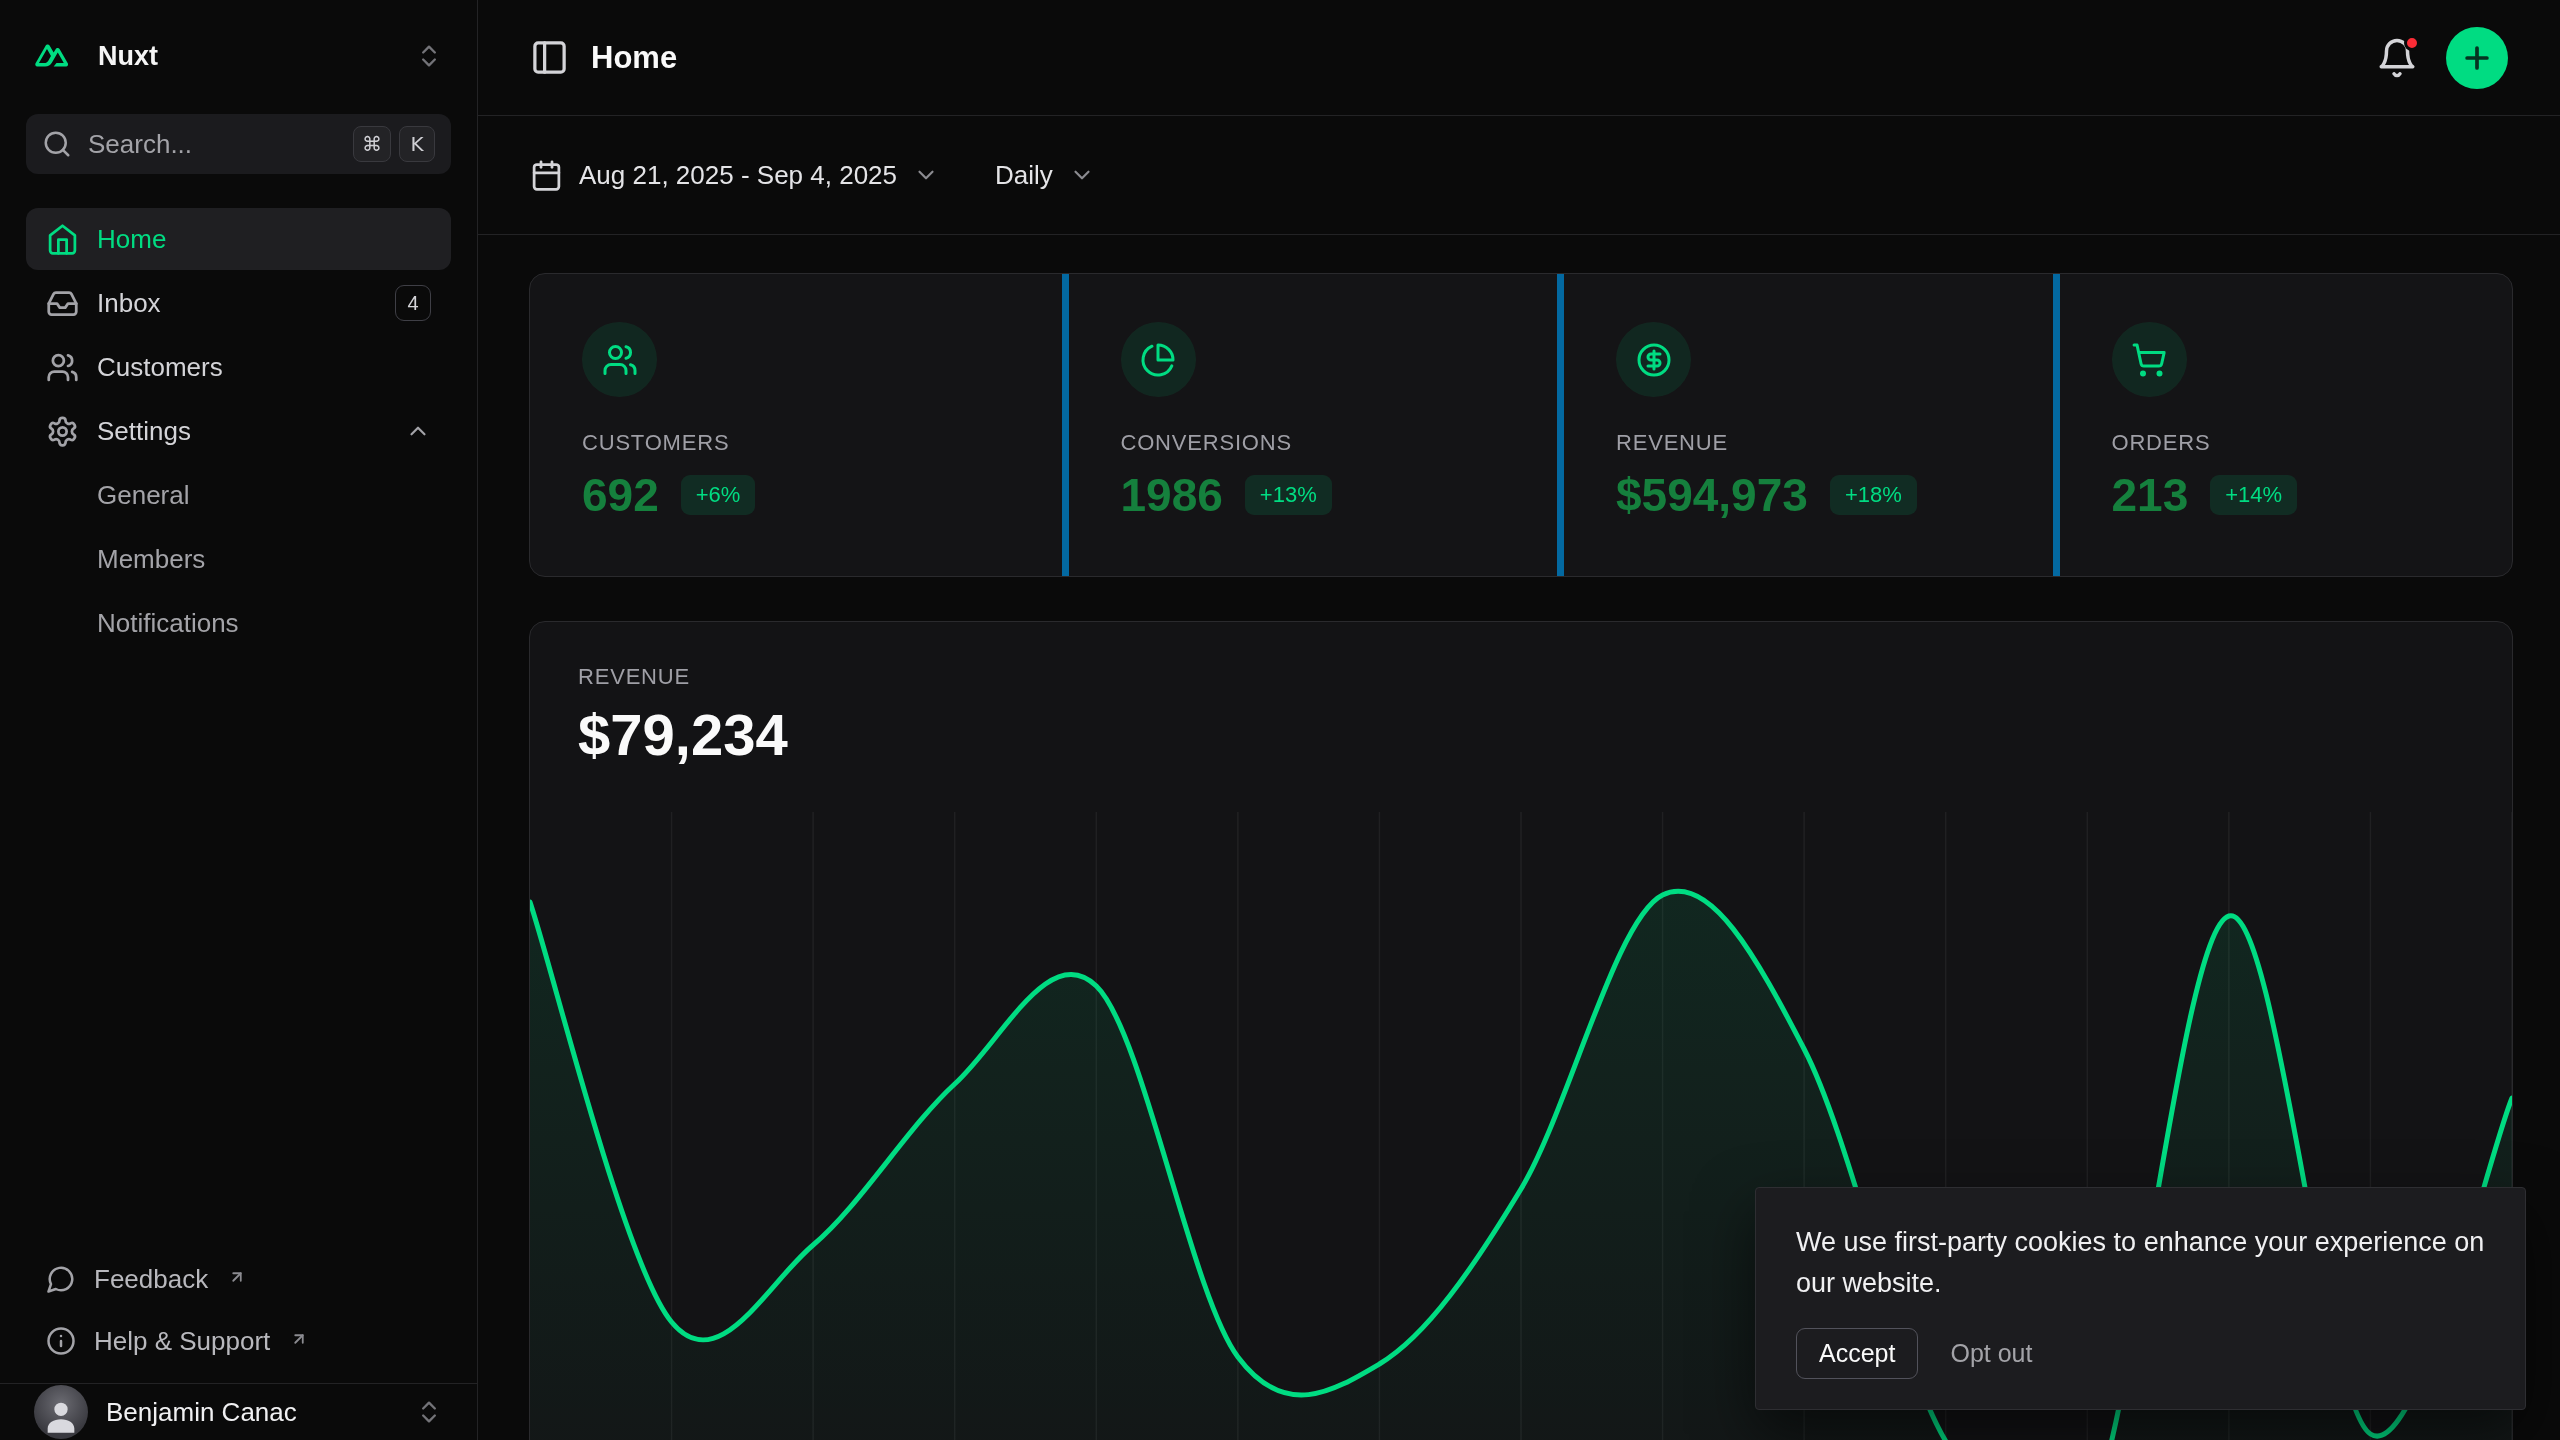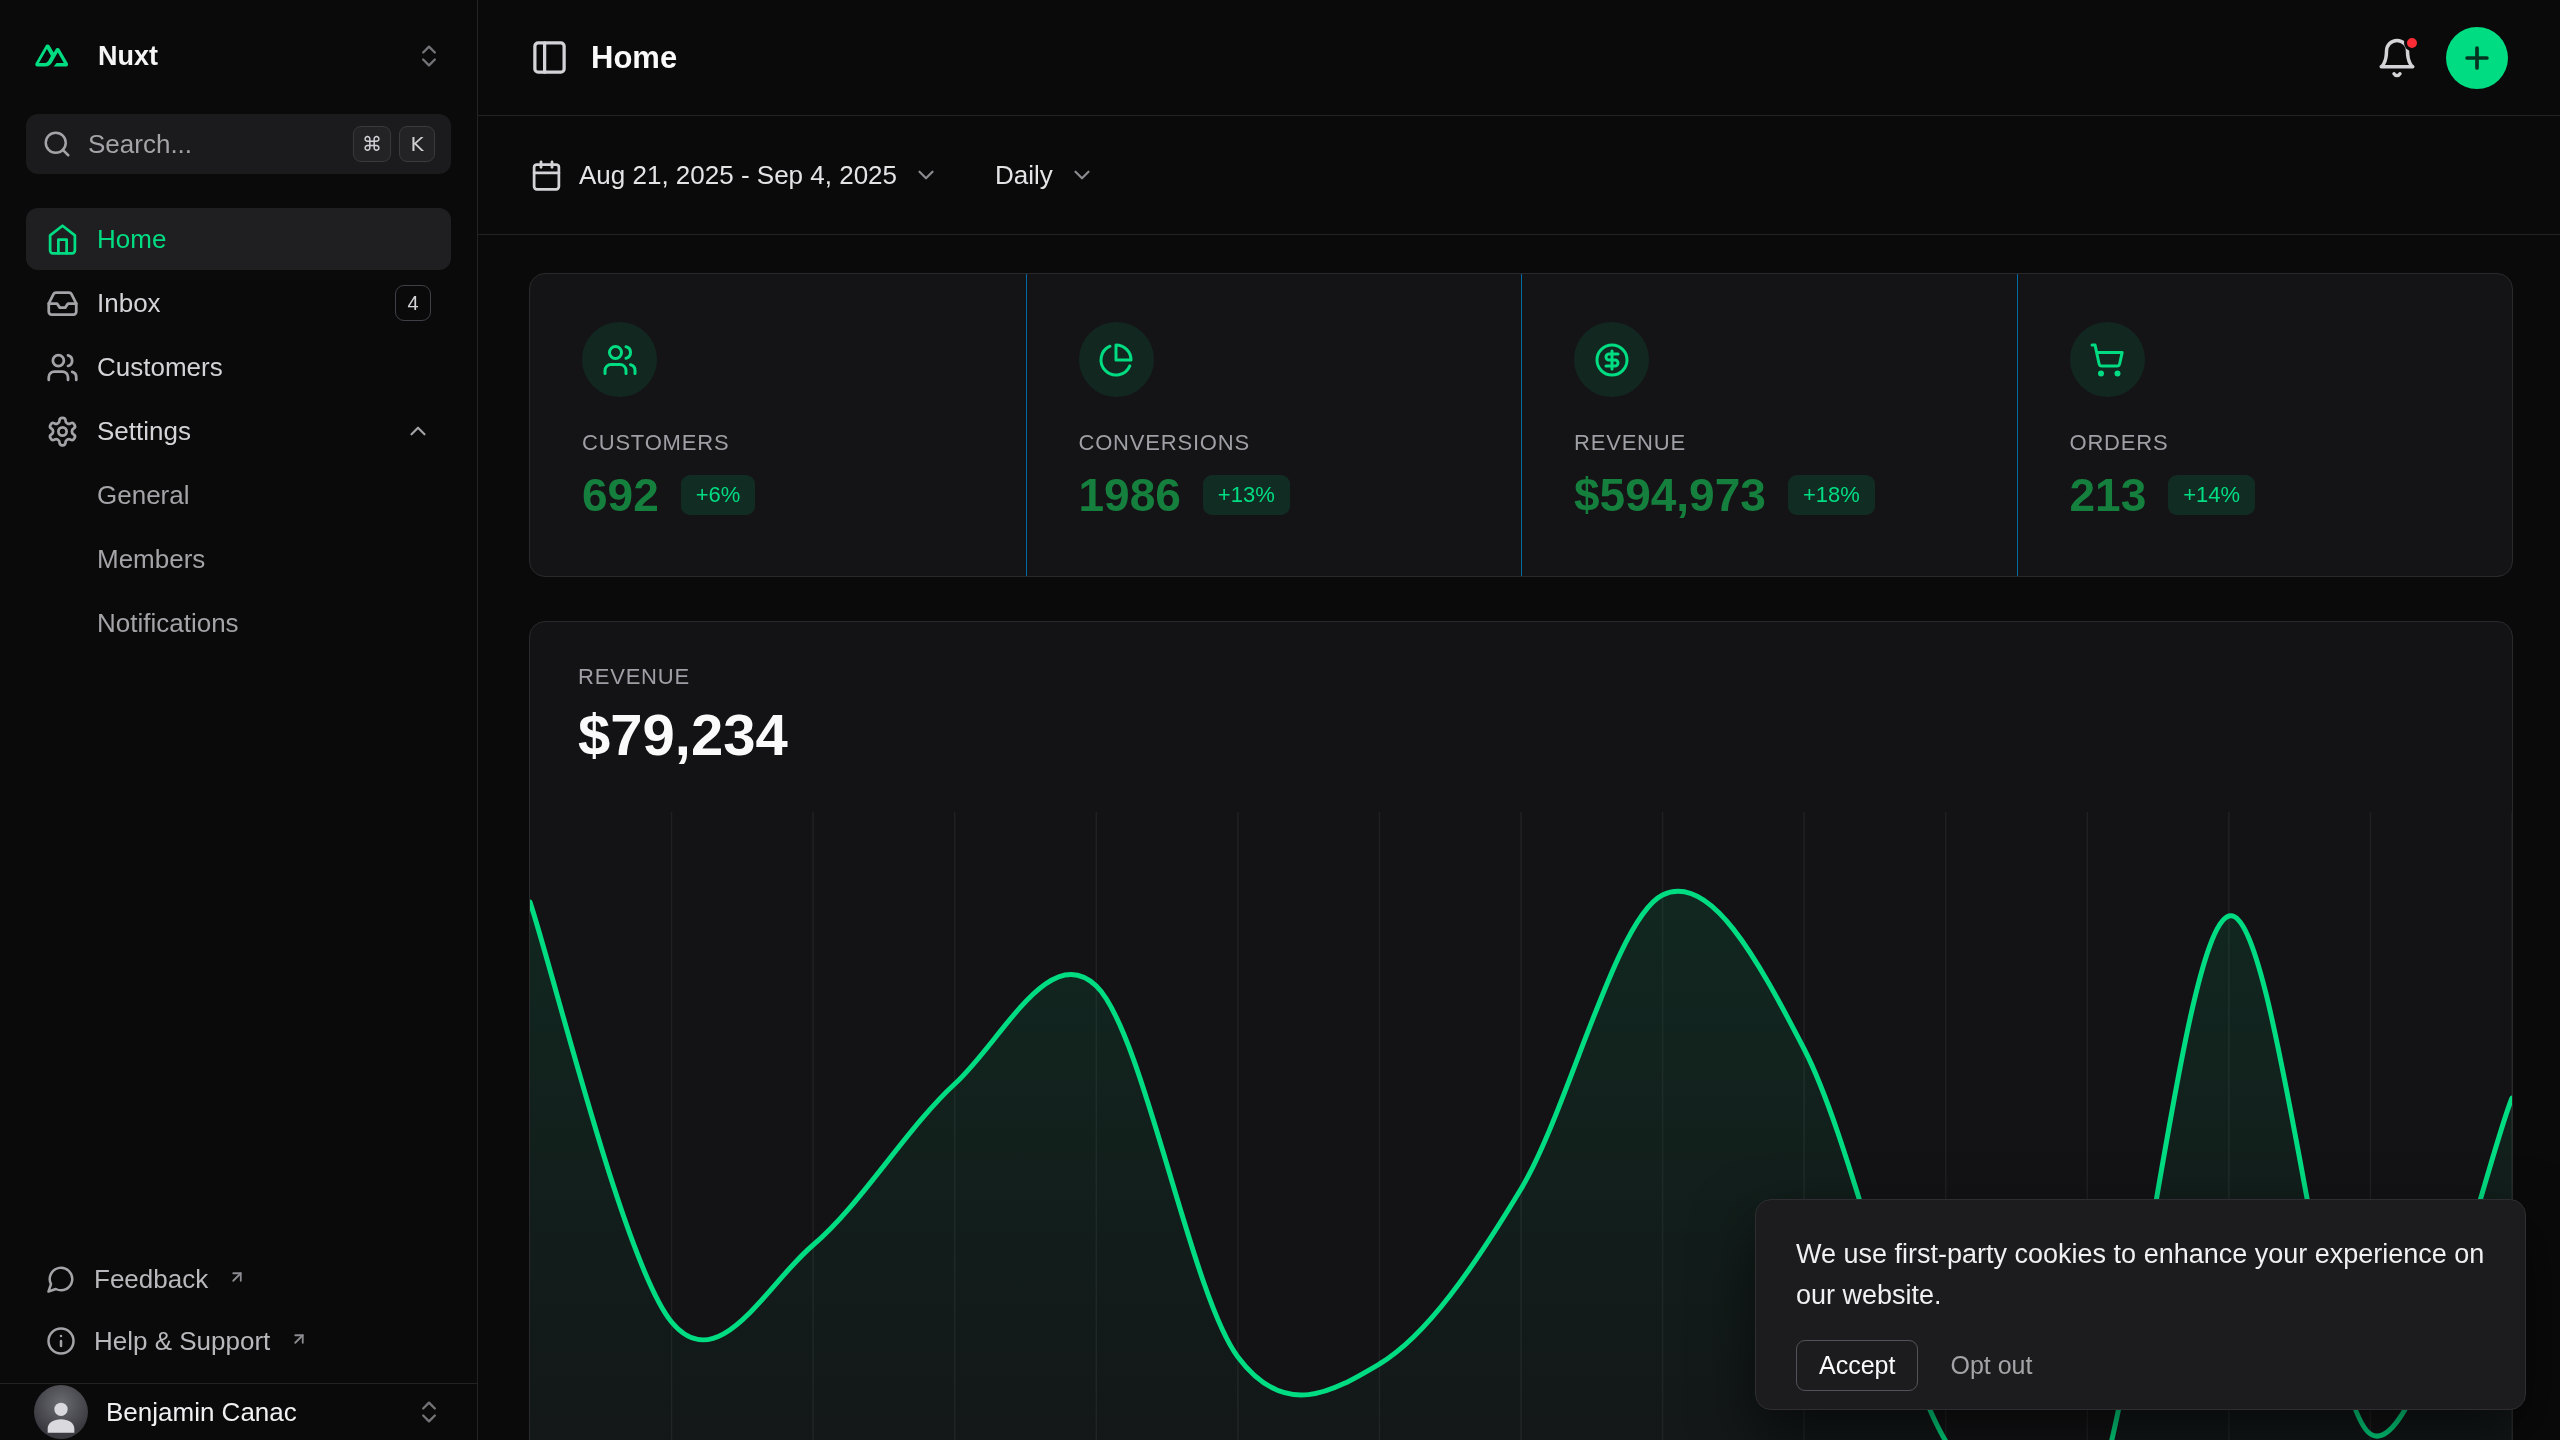--- a/index.html
+++ b/index.html
@@ -127,21 +127,21 @@
   .chevron-down svg { width:100%; height:100%; }
 
   .content { flex:1; padding:38px 47px 0 51px; overflow:hidden; }
 
   .stats-panel {
     height:304px; border:1px solid #2a2a2d; border-radius:16px;
     background:#141416; display:grid; grid-template-columns:repeat(4,1fr);
     overflow:hidden;
   }
   .stat-cell { padding:48px 52px; cursor:pointer; }
-  .stat-cell + .stat-cell { border-left:1px solid #0369a1; }
+  .stat-cell + .stat-cell { border-left:7px solid #0369a1;margin-left:36px; }
   .stat-icon-wrap {
     width:75px; height:75px; border-radius:50%;
     background:rgba(0,220,130,0.10);
     display:flex; align-items:center; justify-content:center;
     color:#00dc82;
   }
   .stat-icon-wrap svg { width:36px; height:36px; }
   .stat-label { margin-top:33px; font-size:22px; letter-spacing:0.8px; color:#9f9fa6; font-weight:500; }
   .stat-value-row { margin-top:12px; display:flex; align-items:center; gap:22px; }
   .stat-value { font-size:46px; font-weight:700; color:#15803d; }
@@ -158,22 +158,22 @@
   }
   .chart-header { padding:42px 48px 0 48px; }
   .chart-label { font-size:22px; letter-spacing:0.8px; color:#9f9fa6; font-weight:500; }
   .chart-value { margin-top:11px; font-size:58px; font-weight:700; color:#fafafa; }
   .chart-area { margin-top:44px; }
   .chart-area svg { display:block; width:100%; height:780px; }
 
   
   .cookie-toast {
     position:fixed; right:34px; bottom:30px; width:771px;
-    background:#1c1c1f; border:1px solid #2e2e32; border-radius:16px;
-    padding:34px 40px 18px 40px;
+    background:#1c1c1f; border:1px solid #2e2e32; border-radius:4px;
+    padding:34px 40px 30px 40px;
     box-shadow:0 24px 60px rgba(0,0,0,0.55);
     z-index:50;
   }
   .cookie-text { font-size:27px; line-height:1.52; color:#f0f0f2; }
   .cookie-actions { margin-top:24px; display:flex; align-items:center; gap:14px; }
   .btn-accept {
     background:transparent; border:1px solid #52525b; border-radius:9px;
     color:#fafafa; font-size:25px; font-weight:500;
     padding:10px 22px; cursor:pointer;
     font-family:"Liberation Sans", sans-serif;

